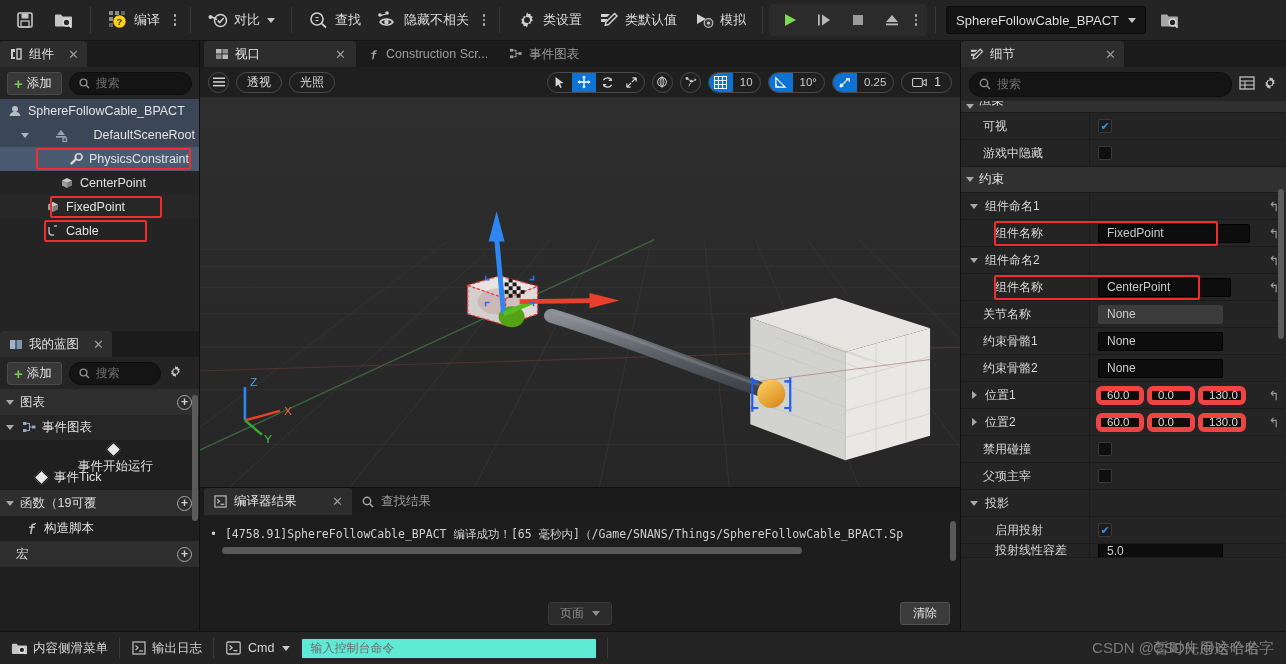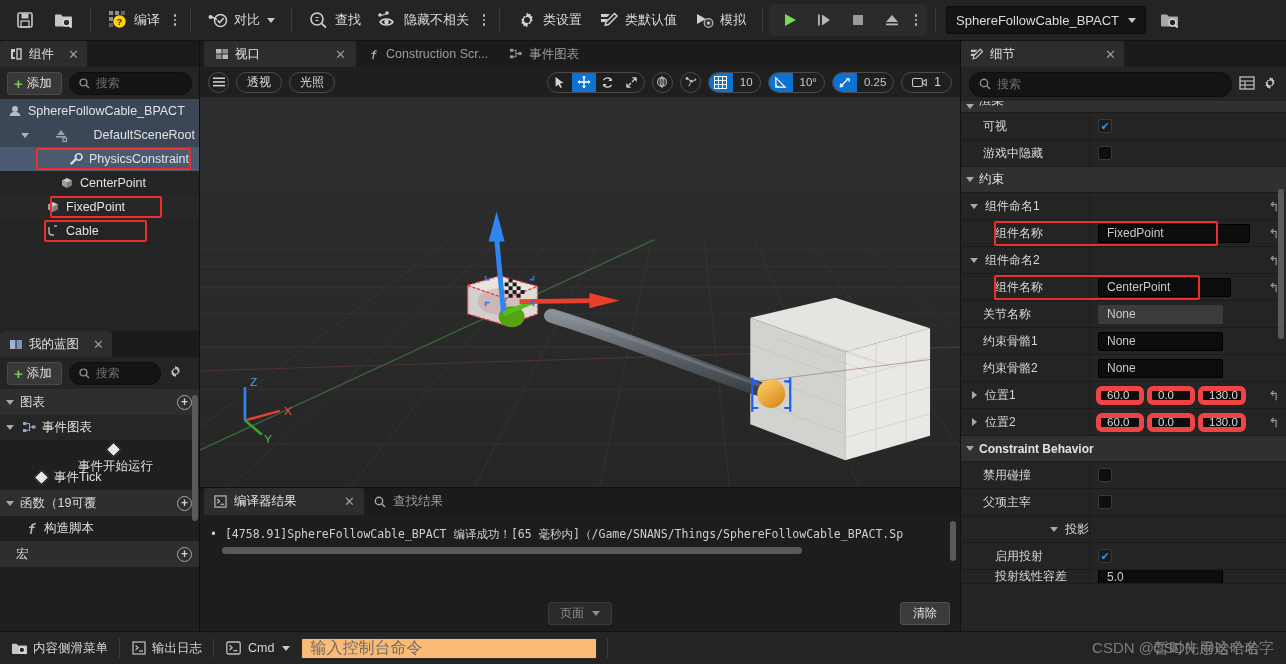--- a/index.html
+++ b/index.html
@@ -148,21 +148,21 @@
   .chk.on::after { content: "✔"; color: #2f93e8; font-size: 11px; line-height: 1; font-weight: bold;}
   .txtfield { height: 19px; background: #0d0d0d; border: 1px solid #000; border-radius: 2px; display: flex; align-items: center; padding: 0 8px; font-size: 12px; color: #cacaca; cursor: text;}
   .numfield { height: 19px; background: #0d0d0d; border: 5px solid #ef4444; border-radius: 6px; display:flex;align-items:center;padding:0 6px;font-size:11.5px;color:#d8d8d8;width:48px;cursor:text;}
   .catlbl { font-size: 12px; color: #e2e2e2; font-weight: bold; }
   .catlbl.cjk { font-weight: normal; font-size: 12.5px;}
 
   
   .statusbar { height: 33px; background: #242424; display: flex; align-items: center; border-top: 1px solid #121212; flex:none; position:relative;}
   .sb-btn { display:flex;align-items:center;gap:5px;height:33px;padding:0 11px;font-size:12.5px;color:#d4d4d4;cursor:pointer;}
   .sb-sep { width:1px;height:20px;background:#3a3a3a;}
-  .cmd-input { flex:none; width:296px; height:21px; background:#fdba74; border:1px solid #2e2e2e; border-radius:2px; display:flex;align-items:center;padding:0 8px;font-size:16px;color:#6d6d6d;cursor:text;text-align:center;}
+  .cmd-input { flex:none; width:296px; height:21px; background:#5eead4; border:1px solid #2e2e2e; border-radius:2px; display:flex;align-items:center;padding:0 8px;font-size:12px;color:#6d6d6d;cursor:text;text-align:center;}
   .watermark { position:absolute; right:12px; top:50%; transform:translateY(-50%); font-size:15px; color:#8a8a8a; opacity:.85; white-space:nowrap;}
   .watermark2 { position:absolute; right:26px; top:50%; transform:translateY(-50%); font-size:15px; color:#9b9b9b; opacity:.75; white-space:nowrap;}
 </style>
 </head>
 <body>
 
 <div class="app">
 
   <div class="toolbar">
     <div class="tb-group">
@@ -793,21 +793,21 @@
             <line x1="45" y1="340" x2="62" y2="355" stroke="#2faa2f" stroke-width="2.6"></line>
             <text x="50" y="304" font-size="12" fill="#4d9df2" font-family="Liberation Sans, sans-serif">Z</text>
             <text x="84" y="334" font-size="12" fill="#ef5a44" font-family="Liberation Sans, sans-serif">X</text>
             <text x="64" y="364" font-size="12" fill="#48c248" font-family="Liberation Sans, sans-serif">Y</text>
           </g>
         </svg>
       </div>
 
       <div class="comp-panel">
         <div class="comp-tabbar">
-          <div class="comp-tab active" style="width:160px;">
+          <div class="comp-tab active" style="width:148px;">
             <span class="tb-icon" style="width:15px;height:15px;">
               <svg width="13" height="13" viewBox="0 0 14 14">
                   <rect x="1" y="1" width="12" height="12" fill="none" stroke="#b8b8b8" stroke-width="1.3"></rect>
                   <path d="M3.5 4.5l2.5 2.2-2.5 2.2" stroke="#b8b8b8" stroke-width="1.3" fill="none"></path>
                   <line x1="7" y1="10" x2="11" y2="10" stroke="#b8b8b8" stroke-width="1.3"></line>
                 </svg>
             </span>
             <span>编译器结果</span>
             <span class="tab-close" style="margin-left:auto;">✕</span>
           </div>
@@ -999,45 +999,39 @@
             <span>位置2</span>
           </span>
           <span class="pval" style="gap:3px;padding-left:6px;">
             <span class="numfield">60.0</span>
             <span class="numfield">0.0</span>
             <span class="numfield">130.0</span>
           </span>
           <span class="preset">↰</span>
         </div>
 
-        <div class="prow cat">
-          <span class="twg">
-              <span class="tri-dn"></span>
-            </span>
-          <span class="catlbl">Constraint Behavior</span>
-        </div>
 
         <div class="prow">
           <span class="pname ind">禁用碰撞</span>
           <span class="pval">
             <span class="chk"></span>
           </span>
           <span class="preset"></span>
         </div>
 
         <div class="prow">
           <span class="pname ind">父项主宰</span>
           <span class="pval">
             <span class="chk"></span>
           </span>
           <span class="preset"></span>
         </div>
 
         <div class="prow">
-          <span class="pname" style="gap:2px;justify-content:flex-end;">
+          <span class="pname" style="gap:2px;">
             <span class="twg">
                 <span class="tri-dn"></span>
               </span>
             <span>投影</span>
           </span>
           <span class="pval"></span>
           <span class="preset"></span>
         </div>
 
         <div class="prow">

